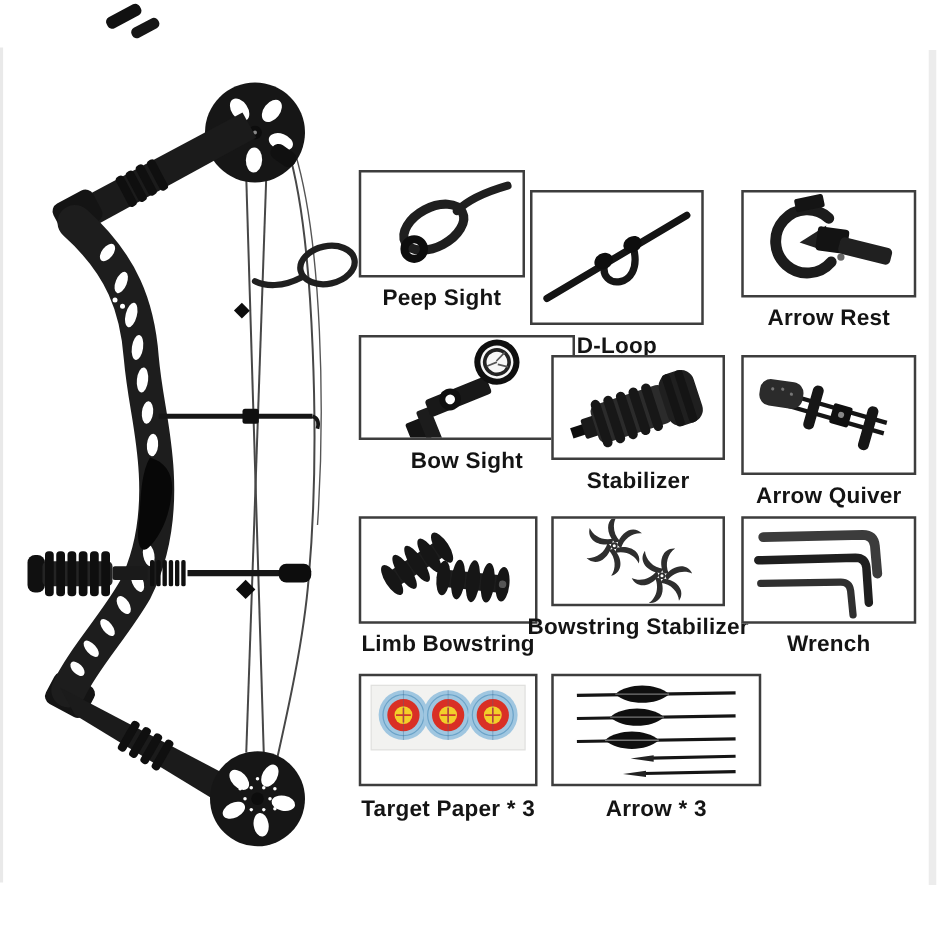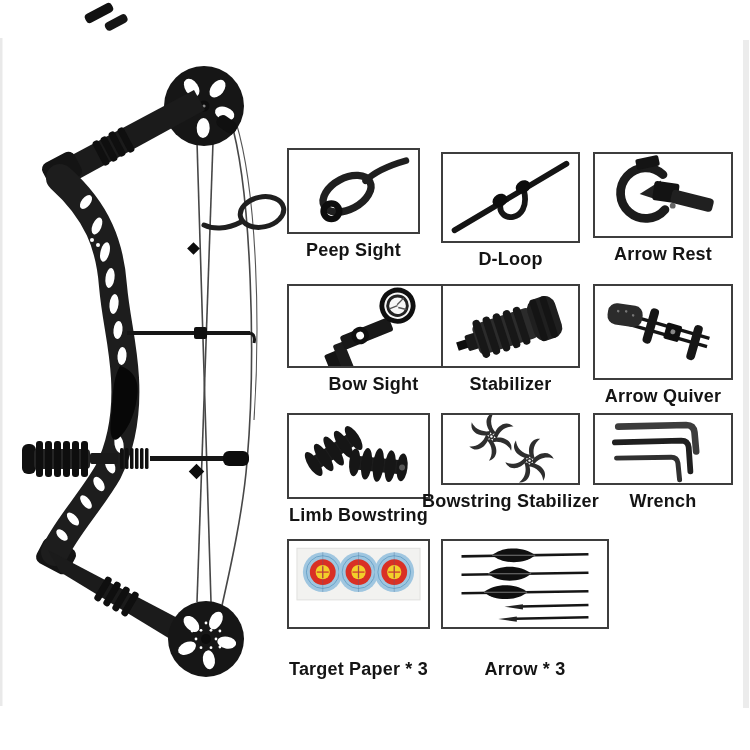--- a/index.html
+++ b/index.html
@@ -4,21 +4,21 @@
 <style>
   html,body{margin:0;padding:0;background:#fff;}
   #stage{position:relative;width:750px;height:750px;background:#fff;overflow:hidden;
          font-family:"Liberation Sans",sans-serif;}
   .cell{position:absolute;}
   .frame{position:absolute;inset:0;border:2px solid #3d3d3d;background:#fff;box-sizing:border-box;}
   .frame svg{display:block;width:100%;height:100%;}
   .label{position:absolute;top:100%;left:50%;transform:translateX(-50%);
          margin-top:6px;white-space:nowrap;font-weight:bold;font-size:18px;
          line-height:1.15;color:#141414;letter-spacing:.2px;}
-  .label.far{margin-top:30px;}
+  .label.far{margin-top:8px;}
   .edge{position:absolute;background:#ececec;}
 </style>
 </head>
 <body>
 
 <div id="stage">
 
   <svg style="position:absolute;left:0;top:0;" width="292" height="712" viewBox="0 0 292 712">
 
     <rect x="0" y="38" width="2.5" height="668" fill="#e9e9e9"></rect>
@@ -135,32 +135,32 @@
     <rect x="189" y="244" width="9" height="9" fill="#0c0c0c" transform="rotate(45 193.5 248.5)"></rect>
     <rect x="191" y="466" width="11" height="11" fill="#0c0c0c" transform="rotate(45 196.5 471.5)"></rect>
     <g stroke="#1f1f1f" stroke-width="5" fill="none" stroke-linecap="round">
       <ellipse cx="262" cy="212" rx="22" ry="15" transform="rotate(-12 262 212)"></ellipse>
       <path d="M241,222 C226,230 212,229 204,225"></path>
     </g>
   </svg>
 
   <div class="edge" style="left:743px;top:40px;width:6px;height:668px;"></div>
 
-  <div class="cell" style="left:287px;top:148px;width:133px;height:86px">
+  <div class="cell" style="left:287px;top:136px;width:133px;height:86px">
     <div class="frame">
       <svg viewBox="0 0 140 82">
         <path d="M127,8 C106,14 92,21 83,30" stroke="#1f1f1f" stroke-width="7" fill="none" stroke-linecap="round"></path>
         <ellipse cx="63" cy="44" rx="28" ry="17" stroke="#1f1f1f" stroke-width="8" fill="none" transform="rotate(-28 63 44)"></ellipse>
         <circle cx="46" cy="63" r="8.5" stroke="#0d0d0d" stroke-width="7" fill="none"></circle>
       </svg>
     </div>
     <div class="label">Peep Sight</div>
   </div>
 
-  <div class="cell" style="left:441px;top:152px;width:139px;height:91px">
+  <div class="cell" style="left:424px;top:152px;width:139px;height:108px">
     <div class="frame">
       <svg viewBox="0 0 140 82">
         <path d="M12,75 L128,6" stroke="#141414" stroke-width="6" stroke-linecap="round"></path>
         <path d="M60,46 C54,68 92,68 84,34" stroke="#161616" stroke-width="6" fill="none" stroke-linecap="round"></path>
         <ellipse cx="59" cy="44" rx="8" ry="6.5" fill="#0d0d0d" transform="rotate(-30 59 44)"></ellipse>
         <ellipse cx="83" cy="30" rx="8" ry="6.5" fill="#0d0d0d" transform="rotate(-30 83 30)"></ellipse>
       </svg>
     </div>
     <div class="label">D-Loop</div>
   </div>
@@ -172,21 +172,21 @@
         <rect x="42" y="2" width="24" height="11" rx="2" fill="#141414" transform="rotate(-12 54 7)"></rect>
         <path d="M46,40 L68,26 L64,46 Z" fill="#222"></path>
         <rect x="60" y="28" width="26" height="20" rx="3" fill="#131313" transform="rotate(8 73 38)"></rect>
         <rect x="78" y="40" width="44" height="14" rx="4" fill="#202020" transform="rotate(14 100 47)"></rect>
         <circle cx="80" cy="52" r="3" fill="#666"></circle>
       </svg>
     </div>
     <div class="label">Arrow Rest</div>
   </div>
 
-  <div class="cell" style="left:287px;top:284px;width:173px;height:84px">
+  <div class="cell" style="left:287px;top:268px;width:173px;height:84px">
     <div class="frame">
       <svg viewBox="0 0 140 82">
         <g transform="rotate(-22 70 42)">
           <rect x="12" y="50" width="16" height="22" rx="2" fill="#141414"></rect>
           <rect x="24" y="44" width="12" height="30" rx="2" fill="#1c1c1c"></rect>
           <rect x="34" y="38" width="54" height="15" rx="3" fill="#181818"></rect>
           <circle cx="54" cy="45" r="9" fill="#101010"></circle>
             <circle cx="54" cy="45" r="4" fill="#fff"></circle>
           <circle cx="101" cy="31" r="16" stroke="#0f0f0f" stroke-width="5" fill="#f7f7f7"></circle>
           <circle cx="101" cy="31" r="10" stroke="#222" stroke-width="3" fill="none"></circle>
@@ -290,21 +290,21 @@
             <path transform="rotate(320)" d="M3,-1 C7,-15 20,-22 29,-13 C20,-14 10,-8 7,3 Z"></path>
           </g>
           <circle r="3.5" fill="#2e2e2e"></circle>
             <circle r="1.6" fill="#fff"></circle>
         </g>
       </svg>
     </div>
     <div class="label">Bowstring Stabilizer</div>
   </div>
 
-  <div class="cell" style="left:593px;top:413px;width:140px;height:72px">
+  <div class="cell" style="left:593px;top:413px;width:140px;height:86px">
     <div class="frame">
       <svg viewBox="0 0 140 82">
         <path d="M16,14 L98,12 Q107,12 108,21 L110,44" stroke="#3c3c3c" stroke-width="8" fill="none" stroke-linecap="round" stroke-linejoin="round"></path>
         <path d="M12,33 L92,31 Q100,31 101,39 L103,68" stroke="#1f1f1f" stroke-width="7" fill="none" stroke-linecap="round" stroke-linejoin="round"></path>
         <path d="M14,52 L80,51 Q87,51 88,58 L90,78" stroke="#303030" stroke-width="6" fill="none" stroke-linecap="round" stroke-linejoin="round"></path>
       </svg>
     </div>
     <div class="label">Wrench</div>
   </div>
 

